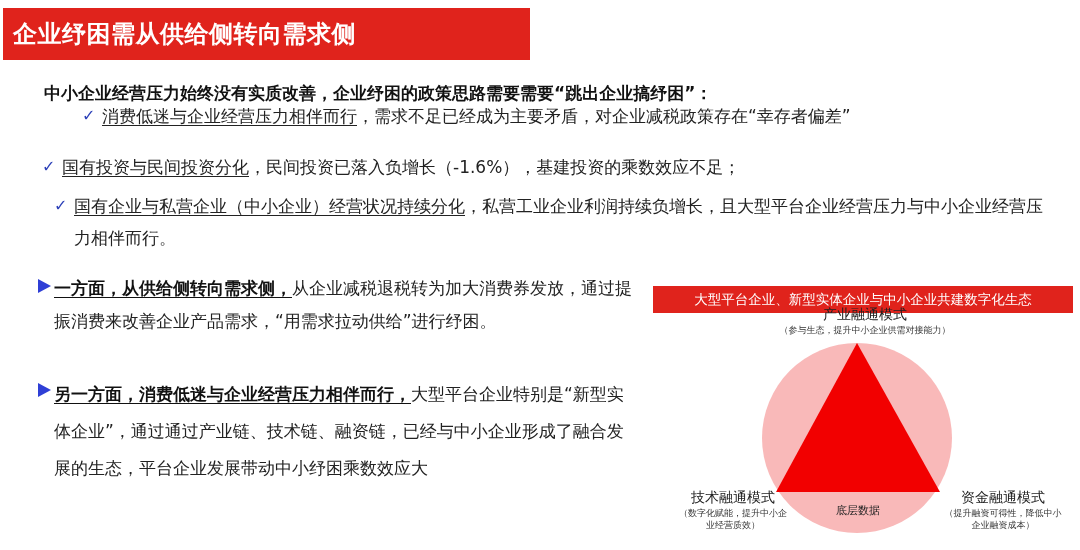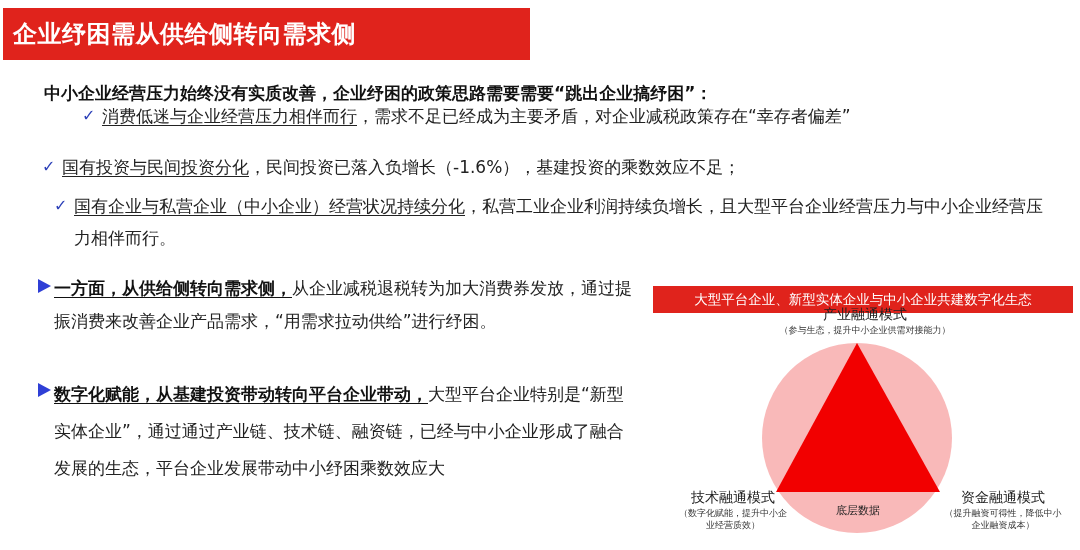--- a/index.html
+++ b/index.html
@@ -93,21 +93,21 @@
 <div class="check-item ci3">
   <span class="check-icon">✓</span><span class="check-text"><span class="u">国有企业与私营企业（中小企业）经营状况持续分化</span><span>，私营工业企业利润持续负增长，且大型平台企业经营压力与中小企业经营压力相伴而行。</span></span>
 </div>
 
 <div class="arrow-item ai1">
   <span class="arrow-icon"></span>
   <span class="arrow-text"><span class="b">一方面，从供给侧转向需求侧，</span><span>从企业减税退税转为加大消费券发放，通过提振消费来改善企业产品需求，“用需求拉动供给”进行纾困。</span></span>
 </div>
 <div class="arrow-item ai2">
   <span class="arrow-icon"></span>
-  <span class="arrow-text"><span class="b">数字化赋能，从基建投资带动转向平台企业带动，</span><span>大型平台企业特别是“新型实体企业”，通过通过产业链、技术链、融资链，已经与中小企业形成了融合发展的生态，平台企业发展带动中小纾困乘数效应大</span></span>
+  <span class="arrow-text"><span class="b">另一方面，消费低迷与企业经营压力相伴而行，</span><span>大型平台企业特别是“新型实体企业”，通过通过产业链、技术链、融资链，已经与中小企业形成了融合发展的生态，平台企业发展带动中小纾困乘数效应大</span></span>
 </div>
 
 <div class="panel-title-bar">
   <div class="panel-title">大型平台企业、新型实体企业与中小企业共建数字化生态</div>
 </div>
 
 <div class="diagram">
   <svg class="diag-svg" width="430" height="250" viewBox="0 0 430 250">
     <circle cx="207" cy="138" r="95" fill="#F9B9B9"></circle>
     <polygon points="207,43 126,192 290,192" fill="#F20000"></polygon>

